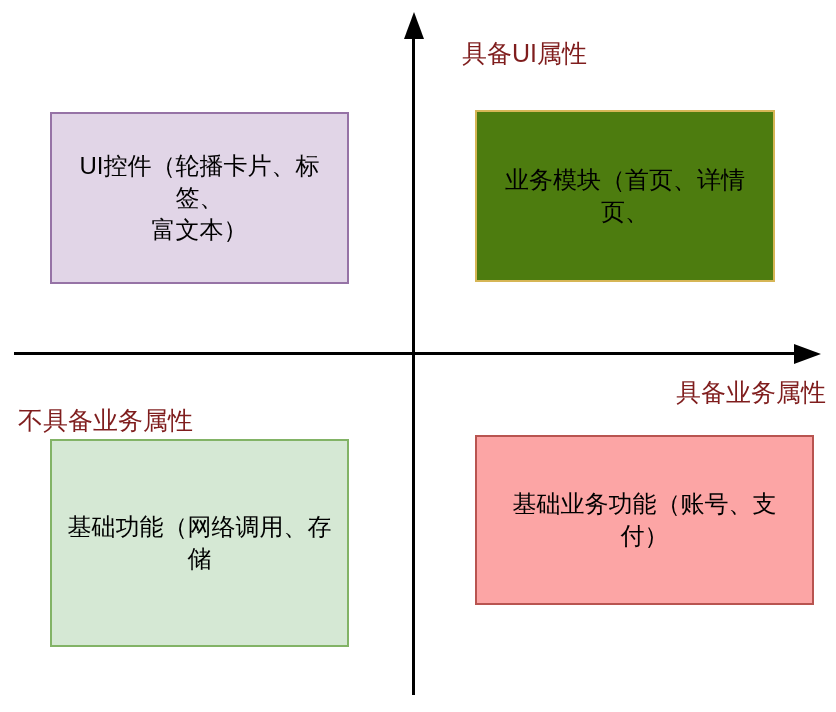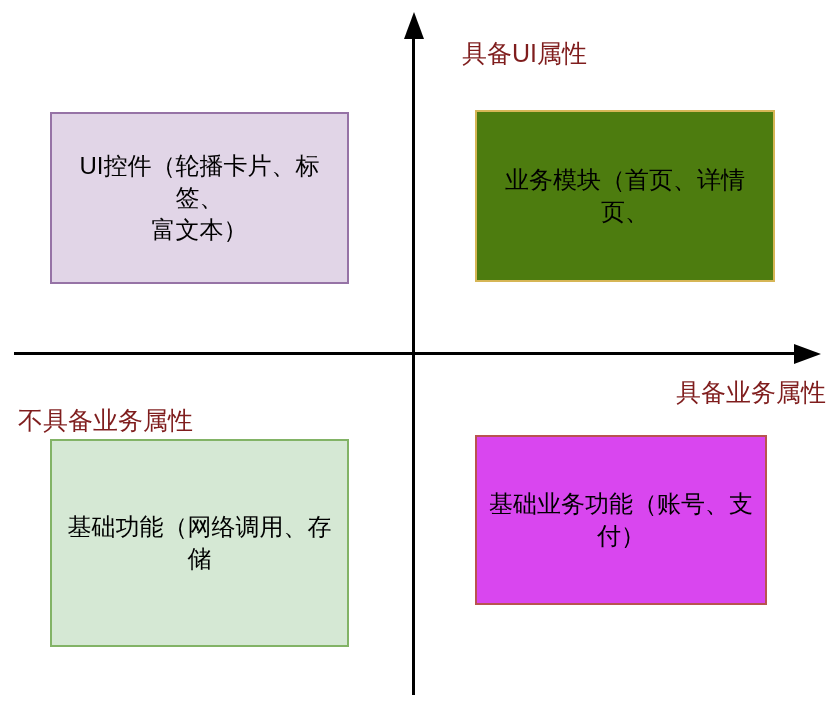--- a/index.html
+++ b/index.html
@@ -59,21 +59,21 @@
     text-align: center;
     font-size: 24px;
     font-weight: 500;
     line-height: 32px;
     padding: 4px 8px;
   }
   .qbox span { display: block; }
   .q-tl { left: 50px;  top: 112px; width: 299px; height: 172px; background: #E1D5E7; border-color: #9673A6; }
   .q-tr { left: 475px; top: 110px; width: 300px; height: 172px; background: #4d7c0f; border-color: #D6B656; gap: 48px; }
   .q-bl { left: 50px;  top: 439px; width: 299px; height: 208px; background: #D5E8D4; border-color: #82B366; }
-  .q-br { left: 475px; top: 435px; width: 292px; height: 170px; background: #d946ef; border-color: #B85450; }
+  .q-br { left: 475px; top: 435px; width: 339px; height: 170px; background: #fca5a5; border-color: #B85450; }
 </style>
 </head>
 <body>
 
 <div class="canvas">
 
   <div class="axis-line v-axis"></div>
   <div class="axis-line h-axis"></div>
   <div class="arrowhead arrow-up"></div>
   <div class="arrowhead arrow-right"></div>

